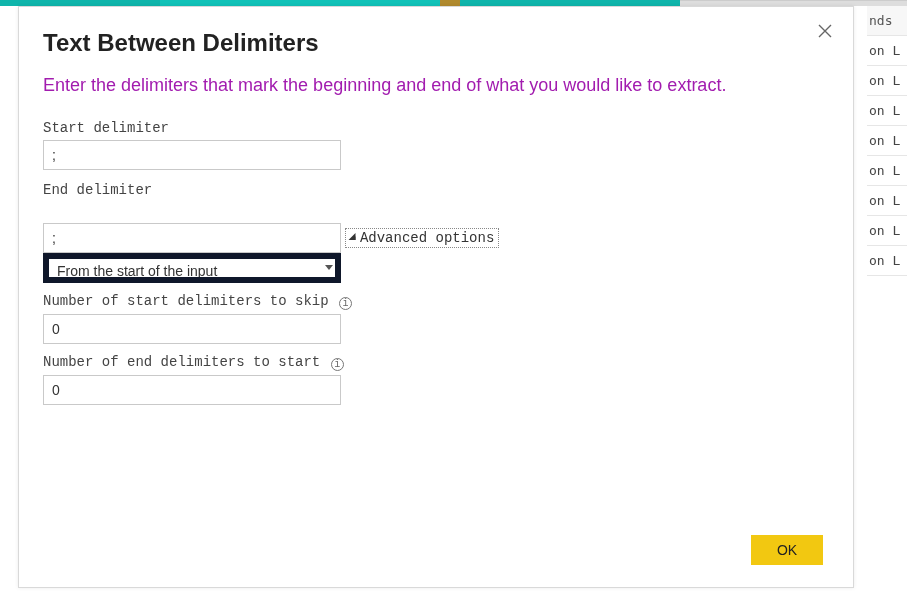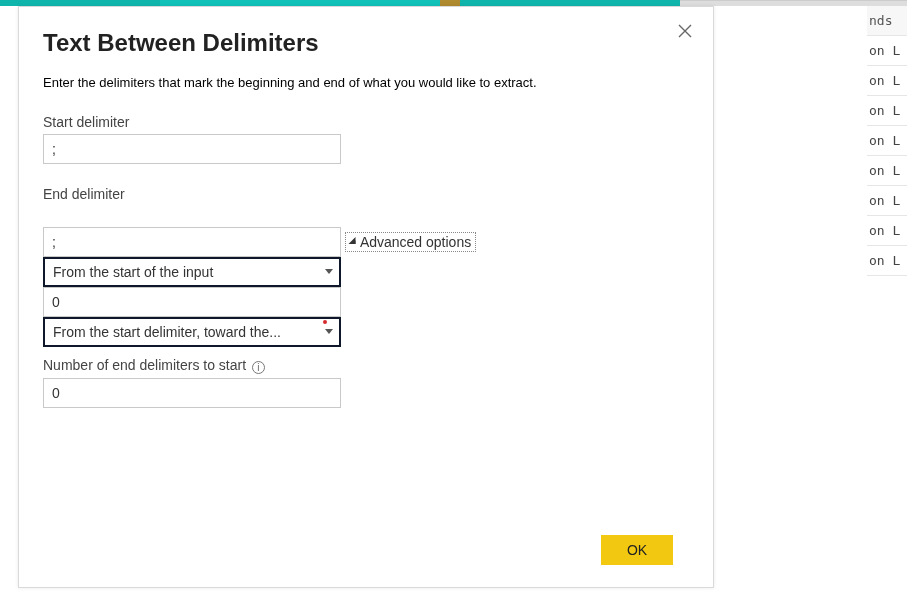--- a/index.html
+++ b/index.html
@@ -53,21 +53,21 @@
     }
     .bgcell.header {
       background: #f7f7f7;
       color: #555;
     }
 
     .dialog {
       position: absolute;
       top: 6px;
       left: 18px;
-      width: 696px;
+      width: 836px;
       height: 582px;
       background: #fff;
       border: 1px solid #d9d9d9;
       box-shadow: 0 0 4px rgba(0,0,0,0.08);
       padding: 22px 30px 20px 24px;
     }
     .close {
       position: absolute;
       top: 16px;
       right: 16px;
@@ -78,29 +78,30 @@
     }
     .close svg { width: 16px; height: 16px; }
 
     .title {
       font-size: 24px;
       font-weight: 600;
       color: #222;
       margin-bottom: 18px;
     }
     .desc {
-      font-size: 13px;
-      color: #000000;
+      font-size: 18px;
+      color: #a21caf;
       margin-bottom: 24px;
     }
     .label {
       font-size: 14px;
       color: #444;
       margin-bottom: 4px;
       margin-top: 10px;
+      font-family: Liberation Mono, monospace;
     }
     .textinput {
       width: 298px;
       height: 30px;
       border: 1px solid #c9c9c9;
       padding: 4px 8px;
       font-size: 14px;
       font-family: inherit;
       color: #333;
       outline: none;
@@ -108,41 +109,42 @@
 
     .adv-toggle {
       display: inline-flex;
       align-items: center;
       margin-top: 26px;
       padding: 1px 4px 1px 1px;
       border: 1px dotted #888;
       cursor: pointer;
       font-size: 14px;
       color: #333;
+      font-family: Liberation Mono, monospace;
     }
     .adv-caret {
       display: inline-block;
       width: 0; height: 0;
       border-left: 5px solid transparent;
       border-top: 5px solid transparent;
       border-bottom: 5px solid #333;
       border-right: 5px solid #333;
       transform: rotate(0deg) scale(0.7) translateY(-2px);
       margin-right: 3px;
     }
 
     .select-wrap {
       position: relative;
       width: 298px;
       height: 30px;
     }
     .select-wrap .sel {
       width: 100%;
       height: 100%;
-      border: 2px solid #0f172a;
+      border: 6px solid #0f172a;
       padding: 4px 26px 4px 8px;
       font-size: 14px;
       font-family: inherit;
       background: #fff;
       color: #333;
       cursor: pointer;
       text-align: left;
       overflow: hidden;
       text-overflow: ellipsis;
       white-space: nowrap;
@@ -175,21 +177,21 @@
       line-height: 12px;
       text-align: center;
       color: #666;
       vertical-align: -1px;
       margin-left: 2px;
     }
 
     .buttons {
       position: absolute;
       bottom: 22px;
-      right: 40px;
+      right: 30px;
       display: flex;
       gap: 12px;
     }
     .btn {
       min-width: 72px;
       height: 30px;
       padding: 0 18px;
       font-size: 14px;
       font-family: inherit;
       cursor: pointer;
@@ -233,40 +235,39 @@
         <path d="M2 2 L14 14 M14 2 L2 14" stroke="#666" stroke-width="1.4" fill="none"></path>
       </svg>
   </div>
 
   <div class="title">Text Between Delimiters</div>
   <div class="desc">Enter the delimiters that mark the beginning and end of what you would like to extract.</div>
 
   <div class="label">Start delimiter</div>
   <input class="textinput" value=";" style="">
 
-  <div class="label" style="margin-top:22px">End delimiter</div>
+  <div class="label" style="margin-top:12px">End delimiter</div>
   <input class="textinput" value=";" style="">
 
   <div class="adv-toggle">
     <span class="adv-caret"></span>
     <span>Advanced options</span>
   </div>
 
   <div class="select-wrap">
     <button class="sel" type="button">From the start of the input</button>
     <span class="caret"></span>
   </div>
 
+  <div class="label">
+    <span>Number of start delimiters to skip</span>
+    <span class="info-icon">i</span>
+  </div>
   <input class="textinput" value="0" style="">
 
-  <div class="select-wrap">
-    <button class="sel" type="button">From the start delimiter, toward the...</button>
-    <span class="reddot"></span>
-    <span class="caret"></span>
-  </div>
 
   <div class="label">
     <span>Number of end delimiters to start</span>
     <span class="info-icon">i</span>
   </div>
   <input class="textinput" value="0" style="">
 
   <div class="buttons">
     <button class="btn primary">OK</button>
   </div>

